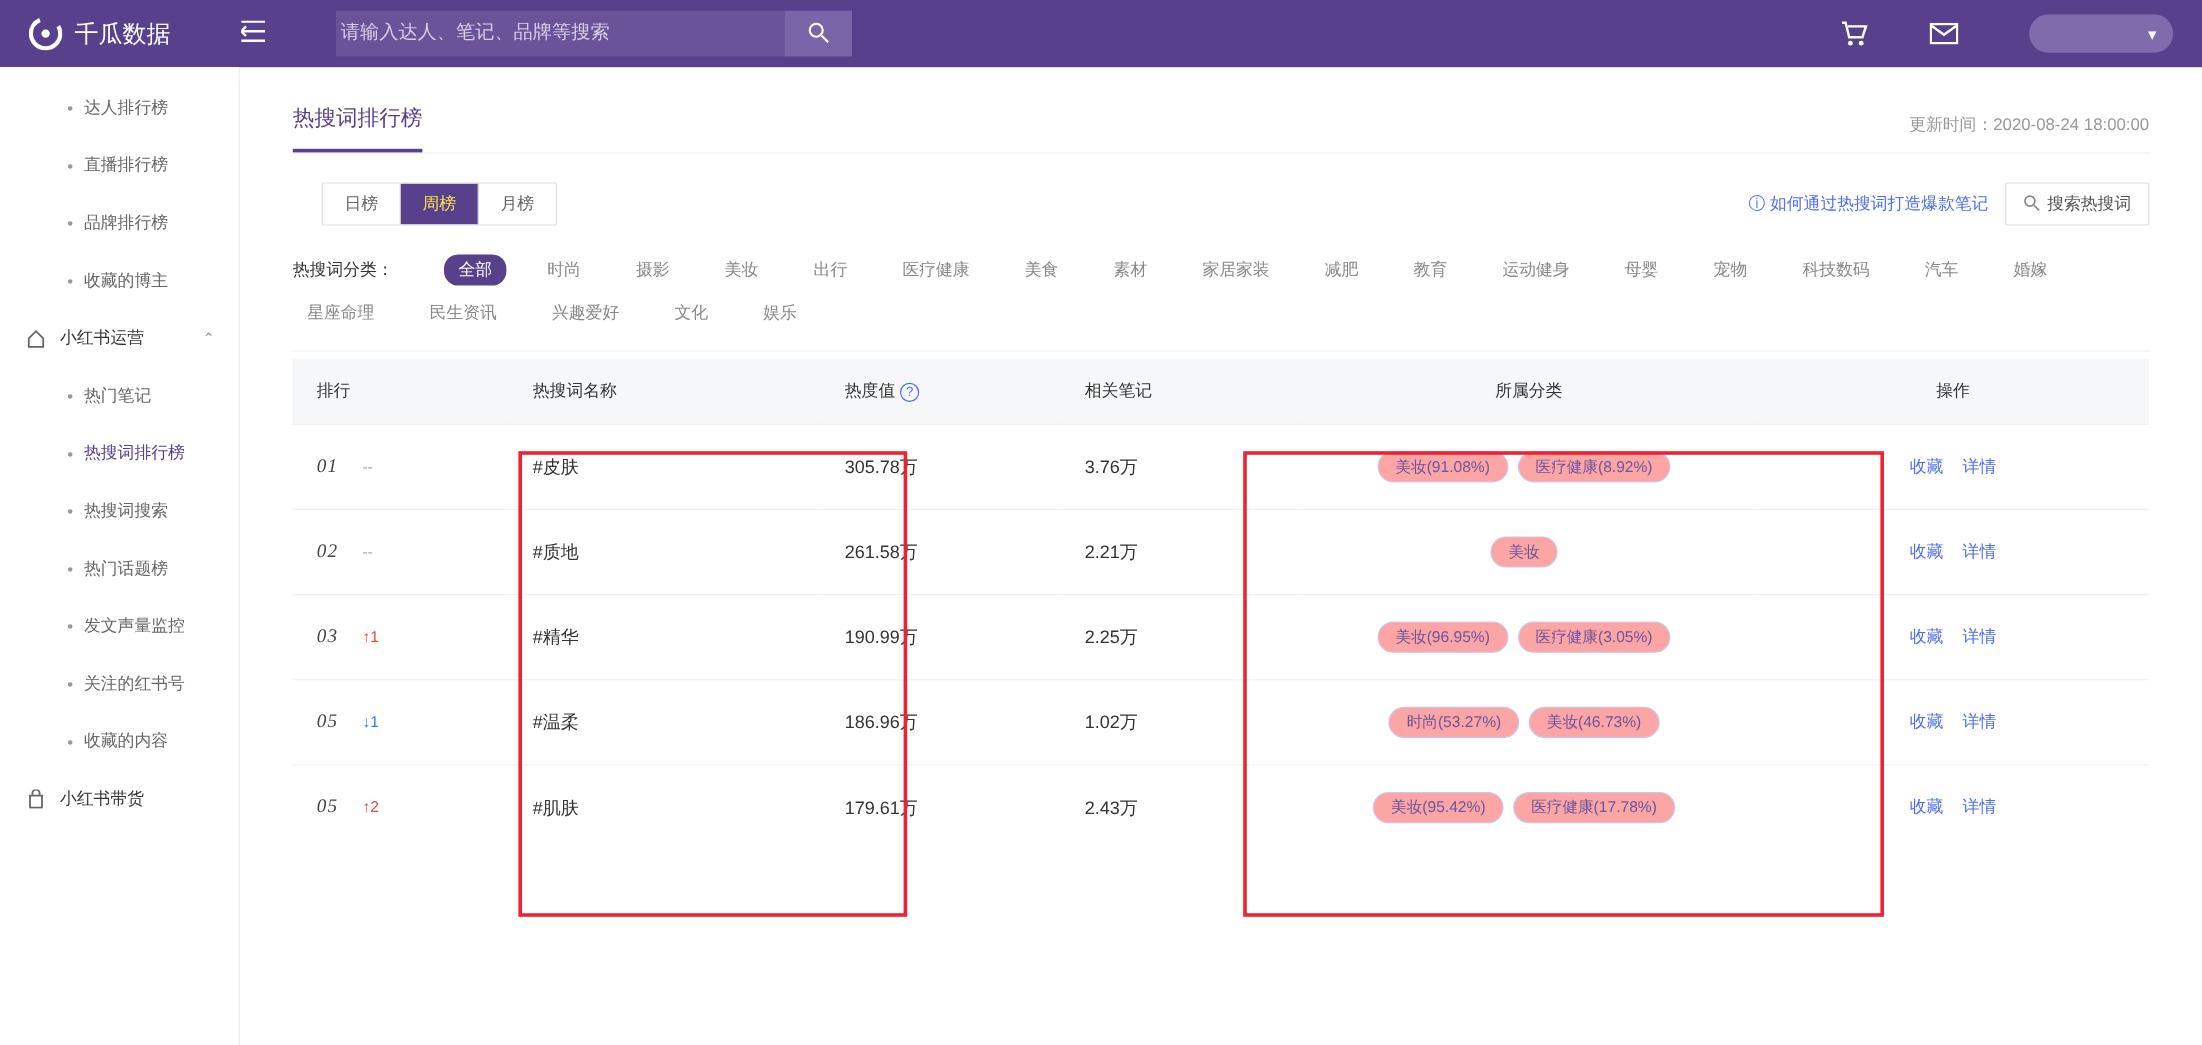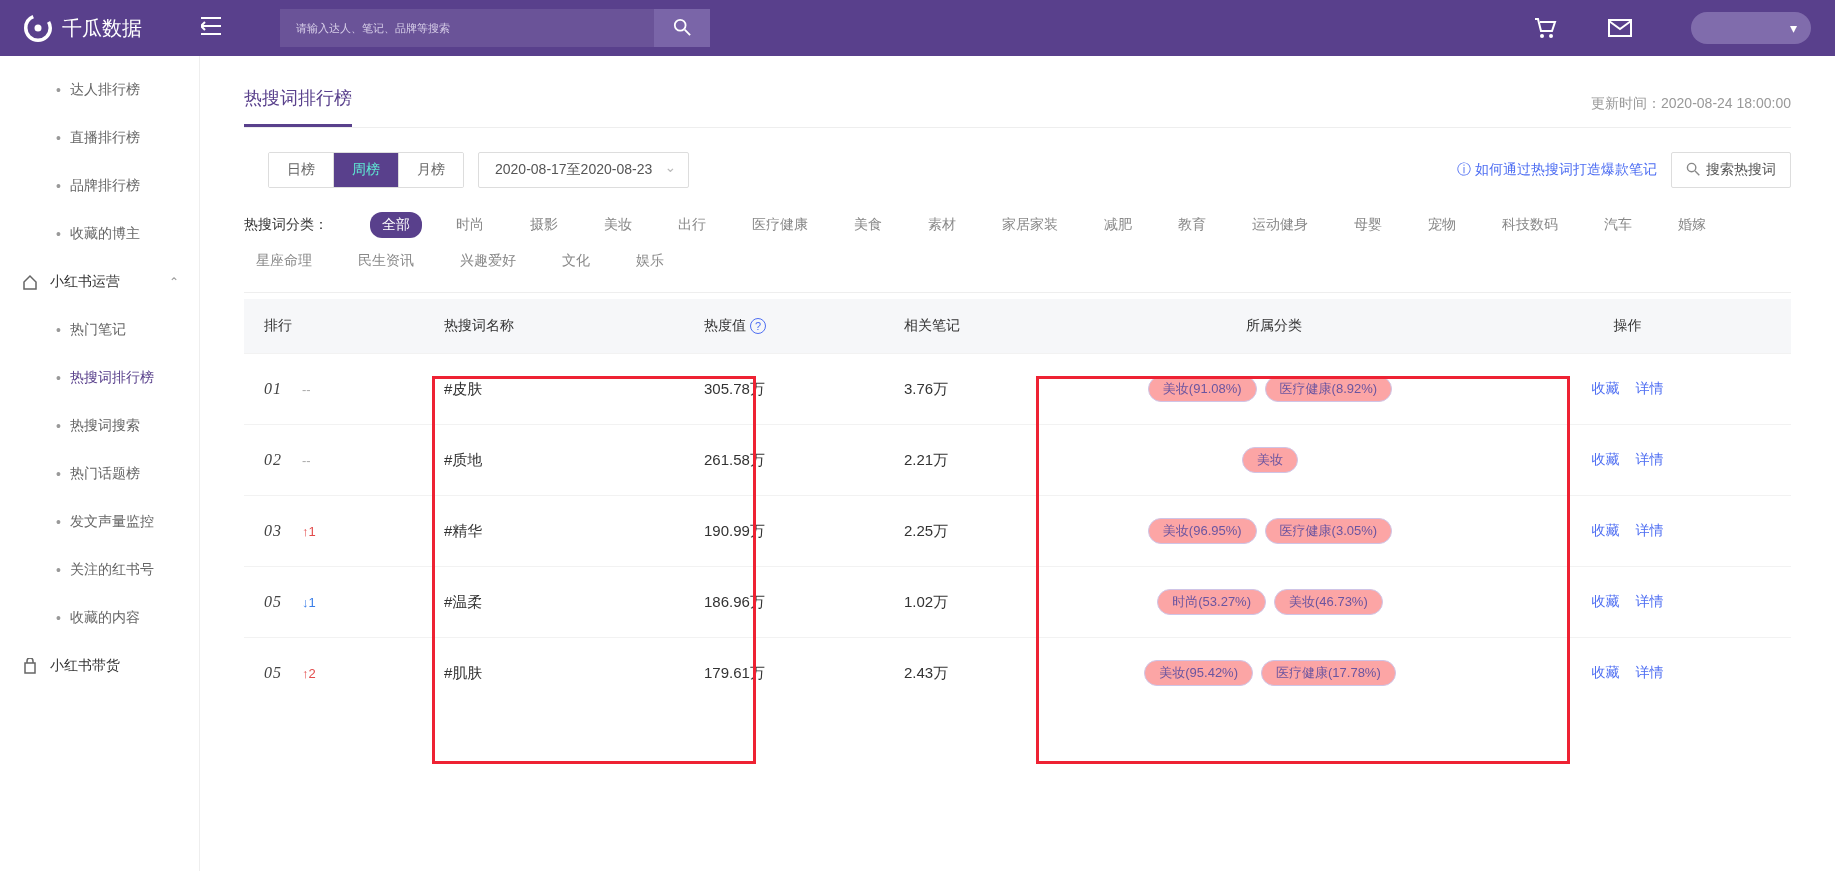--- a/index.html
+++ b/index.html
@@ -13,21 +13,21 @@
   .topbar {
     height: 56px; background: #59408c; display: flex; align-items: center;
     padding: 0 24px; color: #fff; gap: 19px;
   }
   .logo { display: flex; align-items: center; gap: 10px; font-size: 20px; font-weight: 500; }
   .logo-mark { width: 28px; height: 28px; display: inline-flex; align-items: center; justify-content: center; }
   .menu-toggle { margin-left: 40px; font-size: 22px; cursor: pointer; }
   .searchbox { margin-left: 40px; display: flex; align-items: center; background: #6a5398; height: 38px; width: 430px; }
   .searchbox input {
     flex: 1; background: transparent; border: none; outline: none;
-    padding: 0 16px; color: #86efac; font-size: 11px;
+    padding: 0 4px; color: #86efac; font-size: 16px;
   }
   .searchbox input::placeholder { color: #d7cee8; }
   .search-btn { width: 56px; height: 38px; background: #7a65a8; display: flex; align-items: center; justify-content: center; cursor: pointer; }
   .top-spacer { flex: 1; }
   .top-icon { margin-left: 32px; cursor: pointer; display: inline-flex; align-items: center; }
   .vip-pill { margin-left: 40px; background: #806cac; height: 32px; min-width: 120px; border-radius: 16px; display: flex; align-items: center; justify-content: flex-end; padding-right: 14px; cursor: pointer; }
 
   
   .layout { display: flex; height: calc(100% - 56px); }
   .sidebar { width: 200px; border-right: 1px solid #eee; padding-top: 10px; background:#fff; }
@@ -41,21 +41,21 @@
   
   .main { flex: 1; padding: 30px 44px; overflow: auto; position: relative; }
   .page-head { display: flex; align-items: flex-end; justify-content: space-between; border-bottom: 1px solid #eee; margin-bottom: 24px; }
   .page-title { color: #59408c; font-size: 18px; font-weight: 500; padding-bottom: 14px; border-bottom: 3px solid #59408c; display:inline-block; }
   .update-time { color: #999; font-size: 14px; padding-bottom: 14px; }
 
   .controls { display: flex; align-items: center; gap: 14px; margin-bottom: 20px; padding-left: 24px; }
   .seg { display: inline-flex; border: 1px solid #ddd; border-radius: 2px; overflow: hidden; }
   .seg-btn { padding: 8px 18px; font-size: 14px; color:#666; background:#fff; cursor:pointer; border-right:1px solid #ddd; }
   .seg-btn:last-child { border-right:none; }
-  .seg-btn.active { background:#59408c; color:#5eead4; }
+  .seg-btn.active { background:#59408c; color:#fde047; }
   .date-range { border:1px solid #ddd; padding:8px 36px 8px 16px; border-radius:2px; font-size:14px; color:#555; cursor:pointer; position:relative; }
   .date-range::after { content:"⌄"; position:absolute; right:12px; top:6px; color:#bbb; font-size:14px;}
   .ctrl-spacer { flex:1; }
   .helplink { color:#4e6ef2; font-size:14px; cursor:pointer; display:flex; align-items:center; gap:4px; }
   .mini-search { border:1px solid #ddd; padding:8px 14px; border-radius:2px; font-size:14px; color:#555; cursor:pointer; display:flex; align-items:center; gap:6px; }
 
   .cats { display:flex; flex-wrap:wrap; align-items:center; gap: 10px 22px; padding: 4px 0 18px 0; border-bottom:1px solid #eee; margin-bottom:6px; }
   .cats-label { color:#333; margin-right:20px; }
   .cat { color:#888; cursor:pointer; padding:4px 12px; border-radius:12px; }
   .cat.active { background:#59408c; color:#fff; }
@@ -178,23 +178,20 @@
         <span>更新时间：</span><span>2020-08-24 18:00:00</span>
       </span>
     </div>
 
     <div class="controls">
       <div class="seg" id="seg">
           <div class="seg-btn">日榜</div>
           <div class="seg-btn active">周榜</div>
           <div class="seg-btn">月榜</div>
         </div>
-      <div class="date-range">
-        <span>2020-08-17至2020-08-23</span>
-      </div>
       <div class="ctrl-spacer"></div>
       <div class="helplink">
         <span style="color:#4e6ef2">ⓘ</span>
         <span>如何通过热搜词打造爆款笔记</span>
       </div>
       <div class="mini-search">
         <span>
           <svg width="14" height="14" viewBox="0 0 20 20">
               <circle cx="8" cy="8" r="6" stroke="#888" stroke-width="2" fill="none"></circle>
               <line x1="13" y1="13" x2="19" y2="19" stroke="#888" stroke-width="2"></line>

